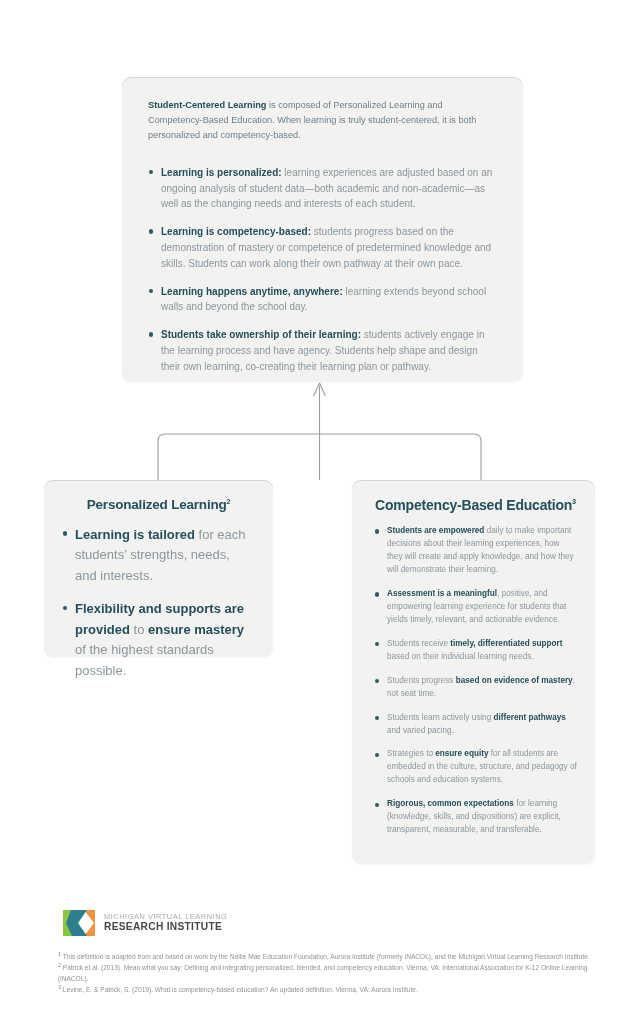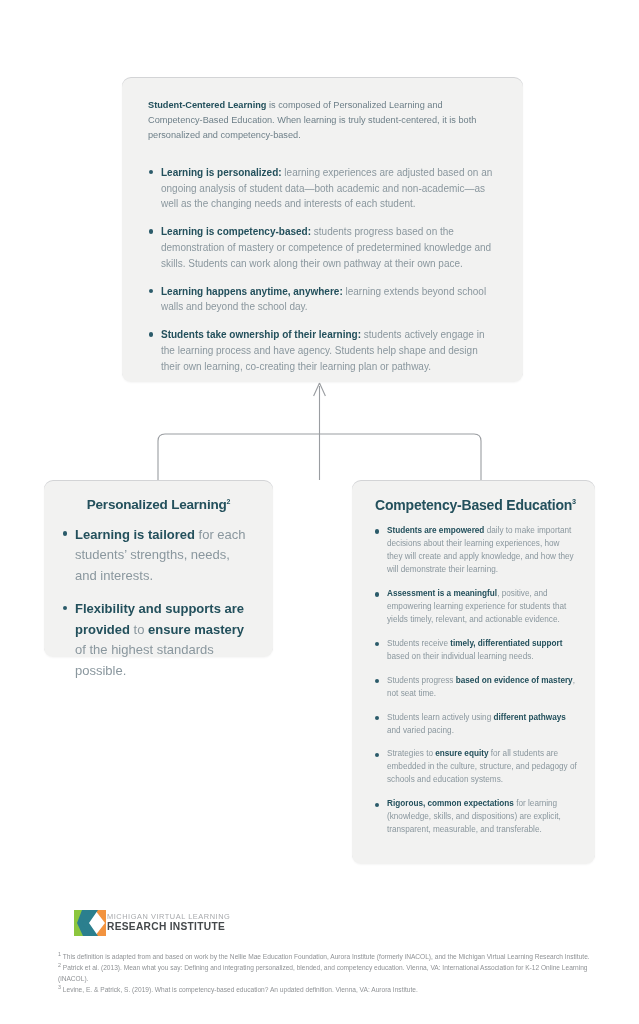--- a/index.html
+++ b/index.html
@@ -107,24 +107,25 @@
   .connectors {
     position: absolute;
     left: 0; top: 0;
     width: 639px; height: 1024px;
     pointer-events: none;
   }
 
   
   .logo-block {
     position: absolute;
-    left: 73px;
+    left: 62px;
     top: 908px;
     display: flex;
     align-items: center;
+    gap: 8px;
   }
   .logo-text { line-height: 1.12; }
   .logo-line1 {
     font-size: 7.4px;
     letter-spacing: 0.55px;
     color: #a7a9ac;
     font-weight: normal;
   }
   .logo-line2 {
     font-size: 10.2px;

